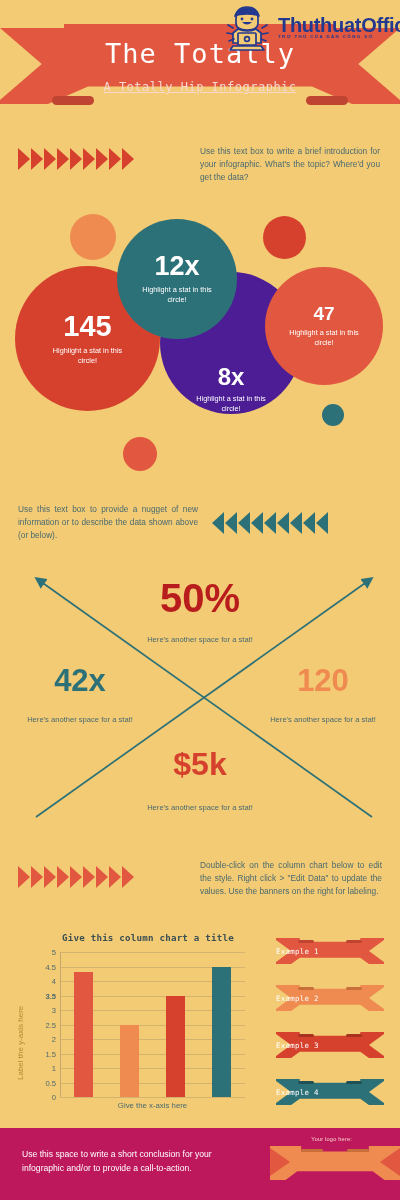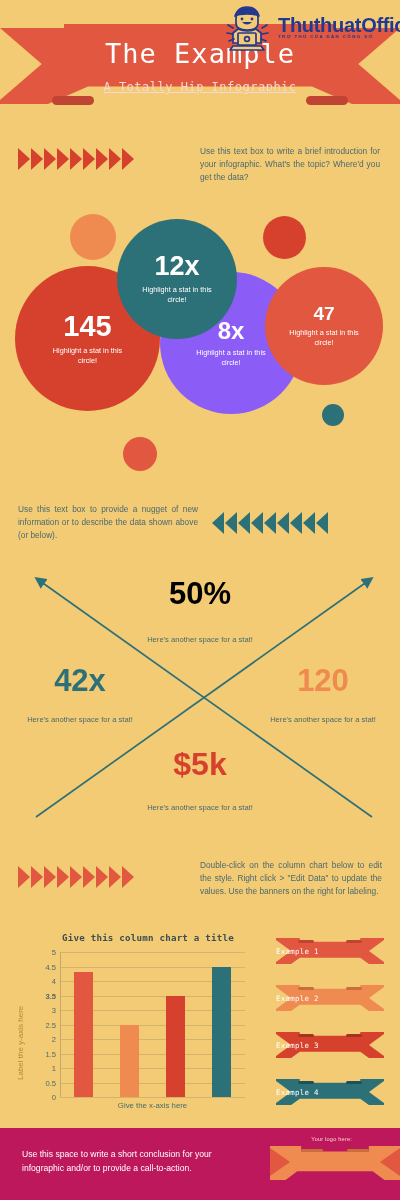--- a/index.html
+++ b/index.html
@@ -115,21 +115,21 @@
 <body>
 
 <div class="page">
 
   <div class="header-wrap">
     <div class="ribbon-main"></div>
     <div class="ribbon-notch-l"></div>
     <div class="ribbon-notch-r"></div>
     <div class="ribbon-fold-l"></div>
     <div class="ribbon-fold-r"></div>
-    <div class="hdr-title">The Example</div>
+    <div class="hdr-title">The Totally</div>
     <div class="hdr-sub">A Totally Hip Infographic</div>
   </div>
 
   <div class="logo">
     <div class="logo-mark">
       <svg width="62" height="52" viewBox="0 0 62 52">
         <g fill="none" stroke="#23388f" stroke-width="1.7" stroke-linecap="round" stroke-linejoin="round">
           <path d="M20 16 q0-11 11-11 q11 0 11 11 l0 5 q0 7-11 7 q-11 0-11-7 z" fill="#f3cb74"></path>
           <path d="M19 14 q2-8 12-8 q10 0 12 8 q-4-2-12-2 q-8 0-12 2 z" fill="#23388f"></path>
           <circle cx="26" cy="17" r="1.4" fill="#23388f" stroke="none"></circle>
@@ -164,21 +164,21 @@
   <div style="position:absolute;left:0;top:0;width:400px;height:480px;">
     <div class="circle" style="left:70px;top:214px;width:46px;height:46px;background:#ef8a50;"></div>
     <div class="circle" style="left:263px;top:216px;width:43px;height:43px;background:#d6412e;"></div>
     <div class="circle" style="left:123px;top:437px;width:34px;height:34px;background:#e1573f;z-index:6;"></div>
 
     <div class="circle" style="left:15px;top:266px;width:145px;height:145px;background:#d6412e;z-index:3;">
       <div class="c-num" style="font-size:29px;">145</div>
       <div class="c-cap" style="width:86px;">Highlight a stat in this circle!</div>
     </div>
 
-    <div class="circle" style="left:160px;top:272px;width:142px;height:142px;background:#8b5cf6;z-index:2;">
+    <div class="circle" style="left:160px;top:272px;width:142px;height:142px;background:#4c1d95;z-index:2;justify-content:flex-end;">
       <div class="c-num" style="font-size:24px;">8x</div>
       <div class="c-cap" style="width:86px;">Highlight a stat in this circle!</div>
     </div>
 
     <div class="circle" style="left:265px;top:267px;width:118px;height:118px;background:#e1573f;z-index:4;">
       <div class="c-num" style="font-size:19px;text-align:center;">47</div>
       <div class="c-cap" style="width:86px;">Highlight a stat in this circle!</div>
     </div>
 
     <div class="circle" style="left:117px;top:219px;width:120px;height:120px;background:#2d7178;z-index:5;">
@@ -206,21 +206,21 @@
     <svg width="400" height="265" viewBox="0 0 400 265">
       <defs>
         <marker id="ah" markerWidth="7" markerHeight="7" refX="3" refY="3.5" orient="auto">
           <path d="M0,0 L7,3.5 L0,7 z" fill="#2d7178"></path>
         </marker>
       </defs>
       <line x1="372" y1="252" x2="40" y2="16" stroke="#2d7178" stroke-width="1.7" marker-end="url(#ah)"></line>
       <line x1="36" y1="252" x2="368" y2="16" stroke="#2d7178" stroke-width="1.7" marker-end="url(#ah)"></line>
     </svg>
 
-    <div class="stat-num" style="left:140px;top:13px;width:120px;font-size:31px;color:#000000;">50%</div>
+    <div class="stat-num" style="left:140px;top:13px;width:120px;font-size:40px;color:#b91c1c;">50%</div>
     <div class="stat-cap" style="left:140px;top:70px;width:120px;">Here's another space for a stat!</div>
 
     <div class="stat-num" style="left:25px;top:100px;width:110px;font-size:31px;color:#2d7178;">42x</div>
     <div class="stat-cap" style="left:25px;top:150px;width:110px;">Here's another space for a stat!</div>
 
     <div class="stat-num" style="left:268px;top:100px;width:110px;font-size:31px;color:#ef8a50;">120</div>
     <div class="stat-cap" style="left:268px;top:150px;width:110px;">Here's another space for a stat!</div>
 
     <div class="stat-num" style="left:140px;top:183px;width:120px;font-size:32px;color:#d6412e;">$5k</div>
     <div class="stat-cap" style="left:140px;top:238px;width:120px;">Here's another space for a stat!</div>

